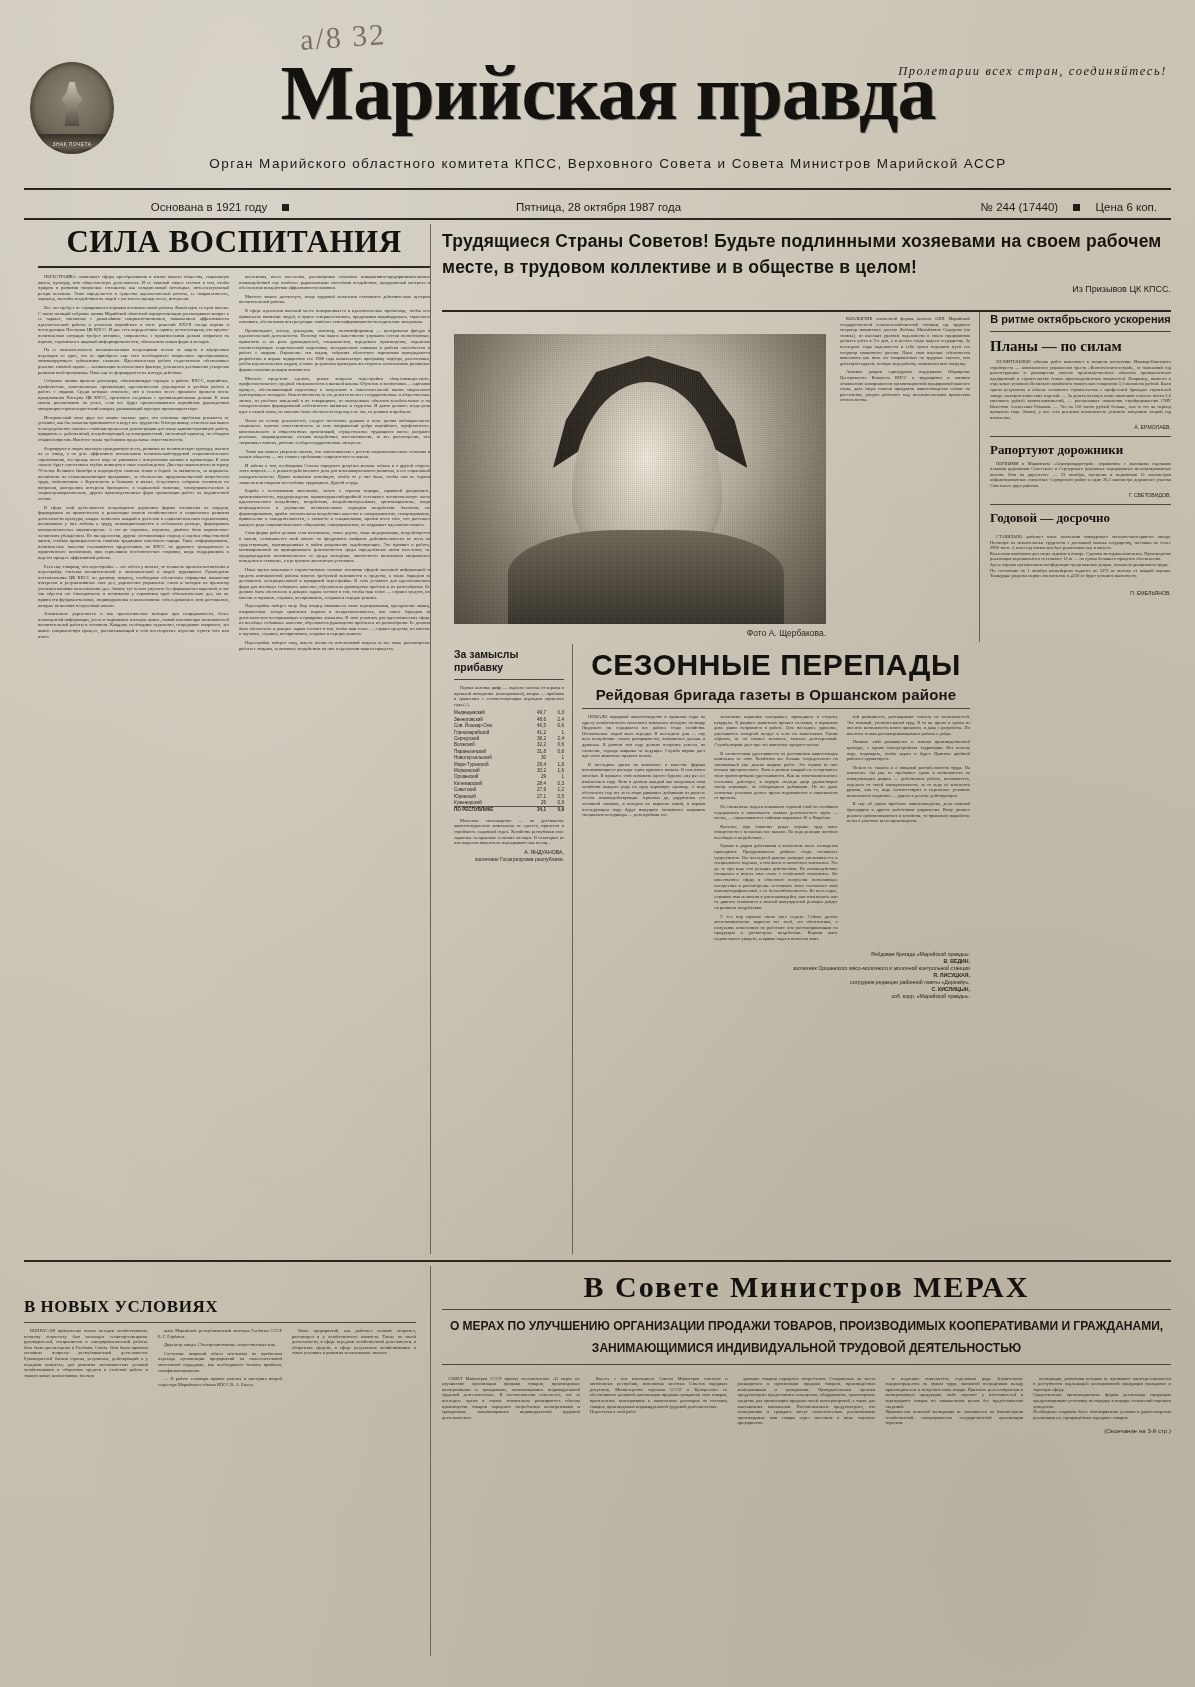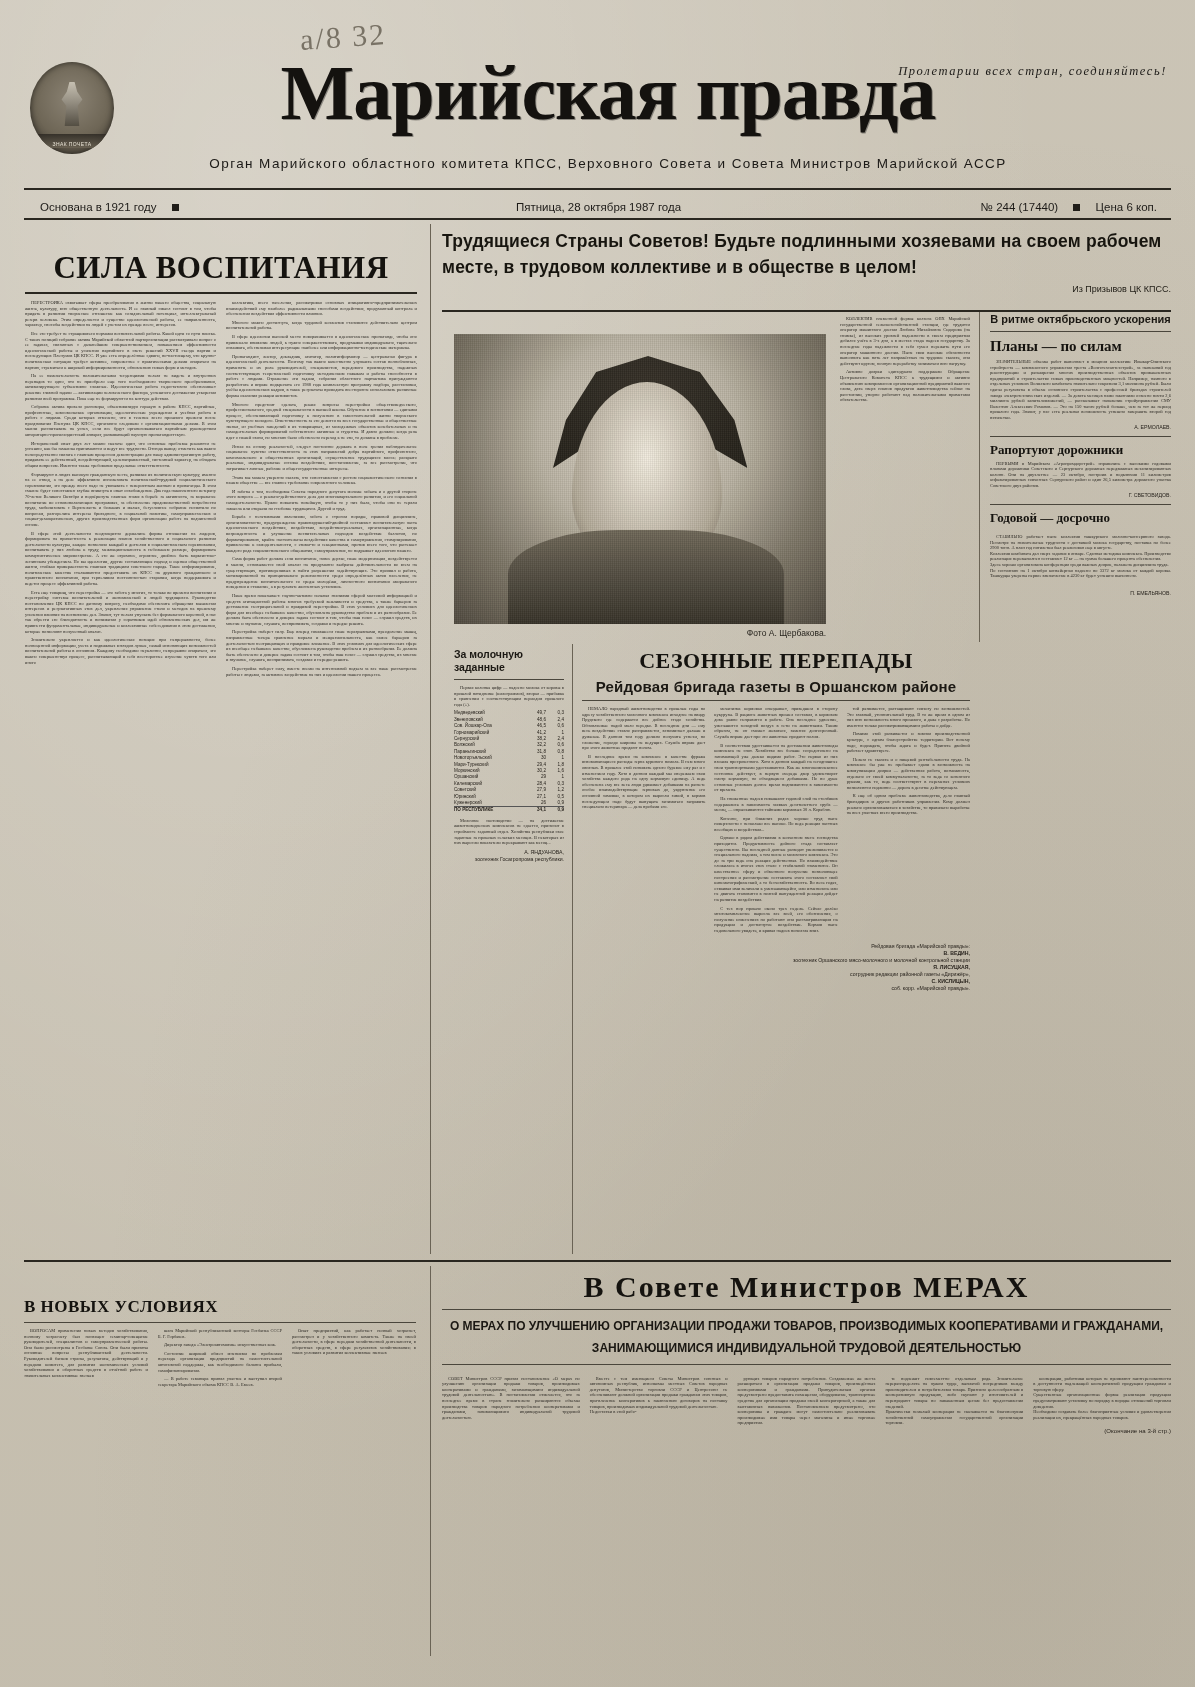--- a/index.html
+++ b/index.html
@@ -84,21 +84,21 @@
   }
   .rule{
     position:absolute;left:24px;right:24px;background:#2a2720;height:2px;
   }
   .infoline{
     position:absolute;left:24px;right:24px;top:196px;height:22px;
     font-family:"Liberation Sans", sans-serif;
     font-size:11.5px;color:#1d1b18;
     display:flex;align-items:center;
   }
-  .infoline .left{flex:1;text-align:left;padding-left:16px;}
+  .infoline .left{flex:1;text-align:center;padding-left:16px;}
   .infoline .mid{flex:1;text-align:center;}
   .infoline .right{flex:1;text-align:right;padding-right:14px;}
   .sq{display:inline-block;width:7px;height:7px;background:#201e19;margin:0 12px;vertical-align:middle;}
 
   
   .content{position:absolute;left:24px;top:224px;width:1147px;height:1440px;}
   .col-text{
     font-family:"Liberation Serif", serif;
     font-size:4.4px;
     line-height:5.6px;
@@ -120,21 +120,21 @@
   .box-slogan .t{
     font-family:"Liberation Sans", sans-serif;
     font-size:17.5px;line-height:26px;font-weight:bold;color:#17150f;
     letter-spacing:.2px;
   }
   .box-slogan .src{
     text-align:right;font-family:"Liberation Sans", sans-serif;
     font-size:9px;margin-top:4px;color:#232019;
   }
   .lead-col{
-    position:absolute;left:1px;top:0;width:392px;margin-top:26px;
+    position:absolute;left:14px;top:0;width:392px;
   }
   .lead-col .hl-wrap{
     border-bottom:2px solid #2a2720;padding-bottom:6px;margin-bottom:6px;
   }
   .two-sub{display:flex;gap:10px;}
   .two-sub > div{flex:1;}
   .vdiv{
     position:absolute;width:1px;background:#6a6355;top:0;bottom:0;
   }
 
@@ -177,22 +177,22 @@
     background:linear-gradient(180deg,#6f6859,#2f2b23);
     border-radius:40% 40% 0 0;
   }
   .photo-credit{
     position:absolute;left:430px;top:394px;width:372px;
     font-family:"Liberation Sans", sans-serif;
     font-size:8.5px;text-align:right;color:#221f19;
   }
 
   .big-head-2{
-    font-family:Liberation Serif, serif;font-weight:bold;
-    font-size:22px;letter-spacing:.5px;color:#15130f;text-align:center;
+    font-family:Liberation Sans, sans-serif;font-weight:bold;
+    font-size:30px;letter-spacing:.5px;color:#15130f;text-align:center;
   }
   .sub-head-2{
     font-family:"Liberation Sans", sans-serif;font-weight:bold;
     font-size:15px;text-align:center;color:#1b1813;letter-spacing:.2px;
   }
   .mini-head-l{
     font-family:"Liberation Sans", sans-serif;font-weight:bold;
     font-size:10.5px;color:#1b1813;line-height:13px;
   }
   .tbl{
@@ -361,21 +361,21 @@
       <div class="col-text" style="margin-top:3px;white-space:pre-line;">
         <p>СТАБИЛЬНО работает ныне коллектив ташкурского молочно-консервного завода. Несмотря на значительные трудности с доставкой молока государству, поставка по более 2900 тонн. А план год пятилетки был реализован еще в августе.
 Коллектив комбината дал сверх задания в январе. Сданная методика комплекса. Производство реализация перевыполнен составляет 12 кг — на сумма большего процента обеспечения.
 Здесь хорошо организована конференция среди важных доярок, налажена дисциплина труда.
 По состоянию на 1 октября конвейерная надоено по 3372 кг молока от каждой коровы. Ташкурцы уверены первое впечатление в 4230 кг будет успешно выполнено.</p>
       </div>
       <div class="sig">П. ЕМЕЛЬЯНОВ.</div>
     </div>
 
     <div style="position:absolute;left:430px;top:424px;width:110px;">
-      <div class="mini-head-l">За молочную заданные</div>
+      <div class="mini-head-l">За замыслы прибавку</div>
       <div class="hr-thin"></div>
       <div class="col-text">
         <p>Первая колонка цифр — надоено молока от коровы в прошлой пятидневке (килограммов), вторая — прибавка в сравнении с соответствующим периодом прошлого года (±).</p>
       </div>
       <table class="tbl">
         <tbody id="milk-rows">
             <tr>
               <td>Медведевский</td>
               <td class="n">49,7</td>
               <td class="n">0,3</td>

